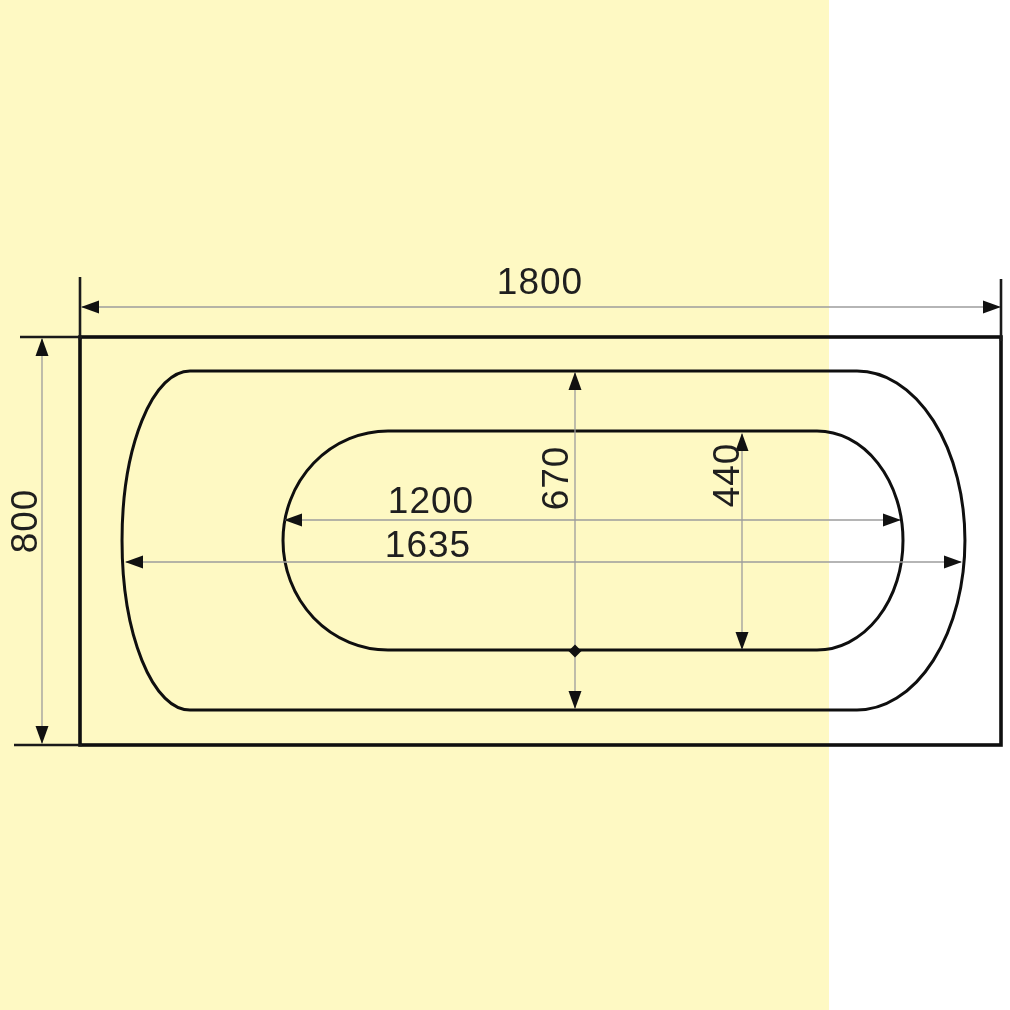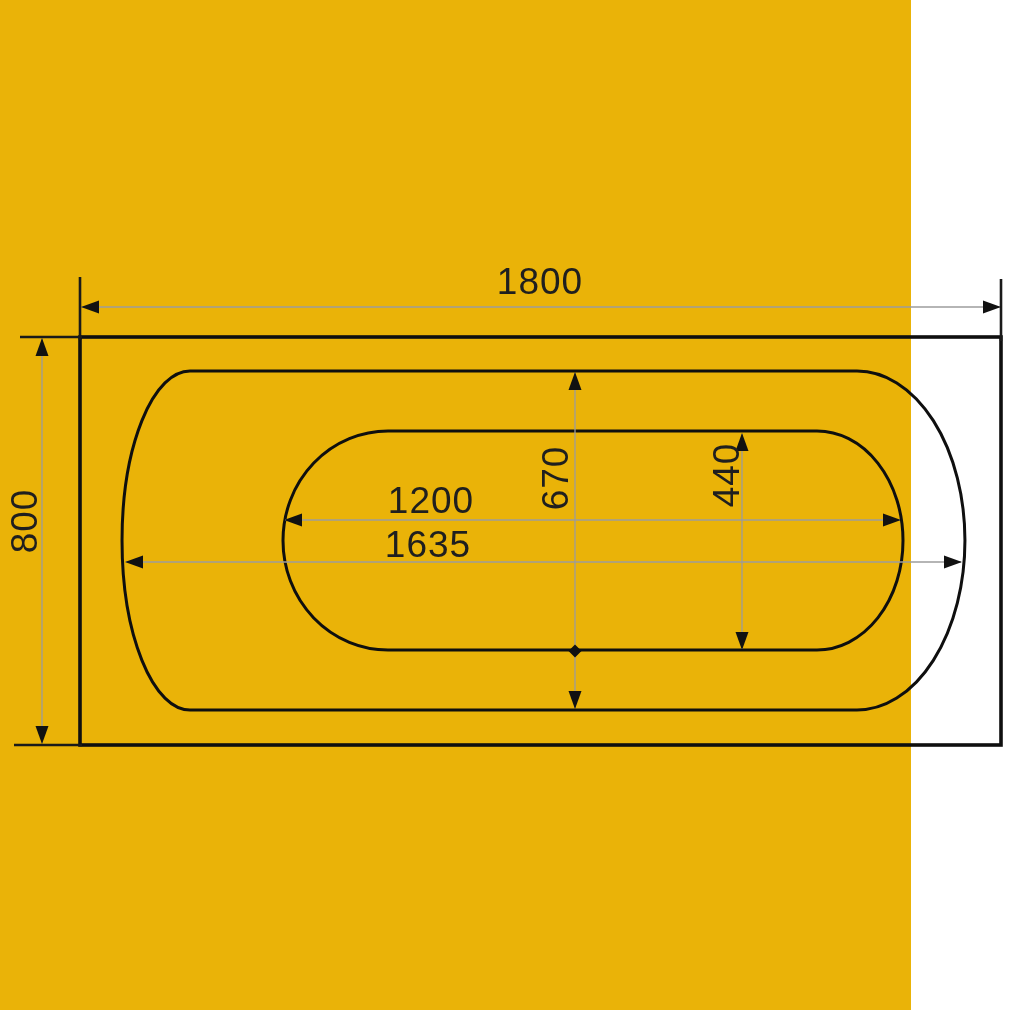--- a/index.html
+++ b/index.html
@@ -5,23 +5,23 @@
   html, body {
     margin: 0;
     padding: 0;
     background: #ffffff;
     width: 1010px;
     height: 1010px;
     overflow: hidden;
   }
   .stage {
     position: relative;
-    width: 911px;
+    width: 829px;
     height: 1010px;
-    background: #eab308;
+    background: #fef9c3;
   }
   svg {
     position: absolute;
     left: 0;
     top: 0;
   }
   .dim-text {
     font-family: "Liberation Sans", "DejaVu Sans", sans-serif;
     font-size: 37px;
     font-weight: 400;

